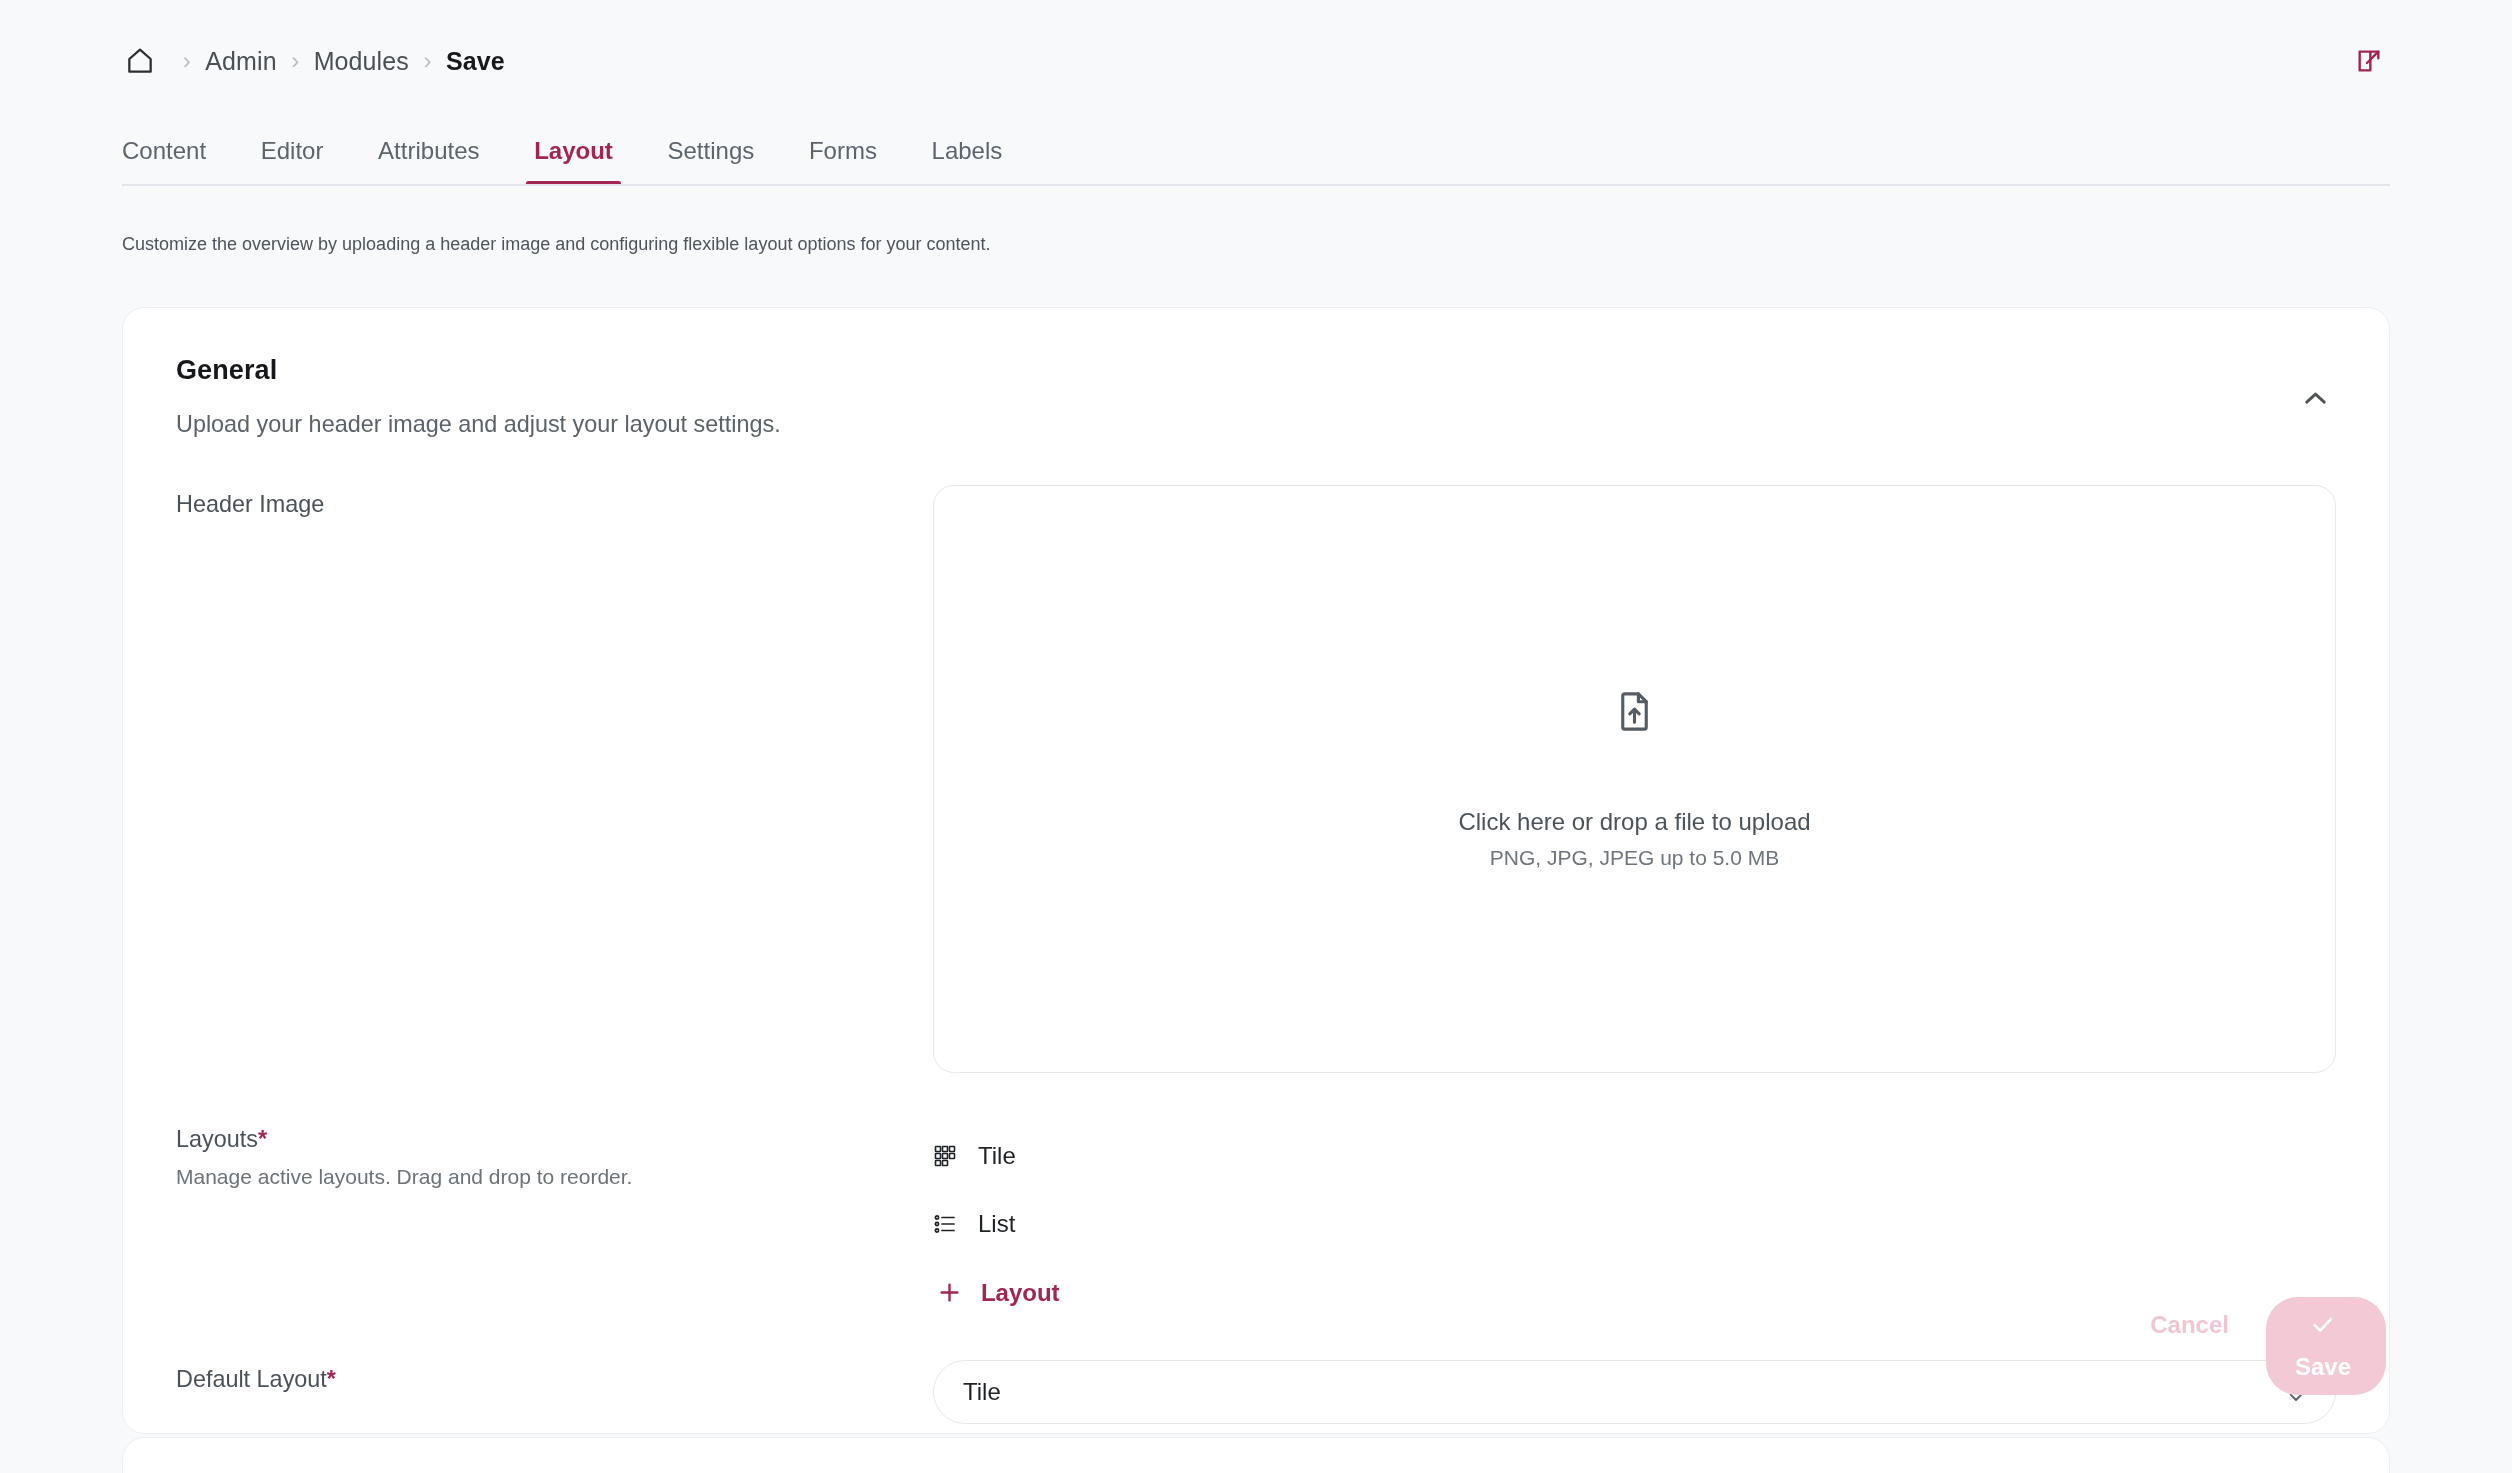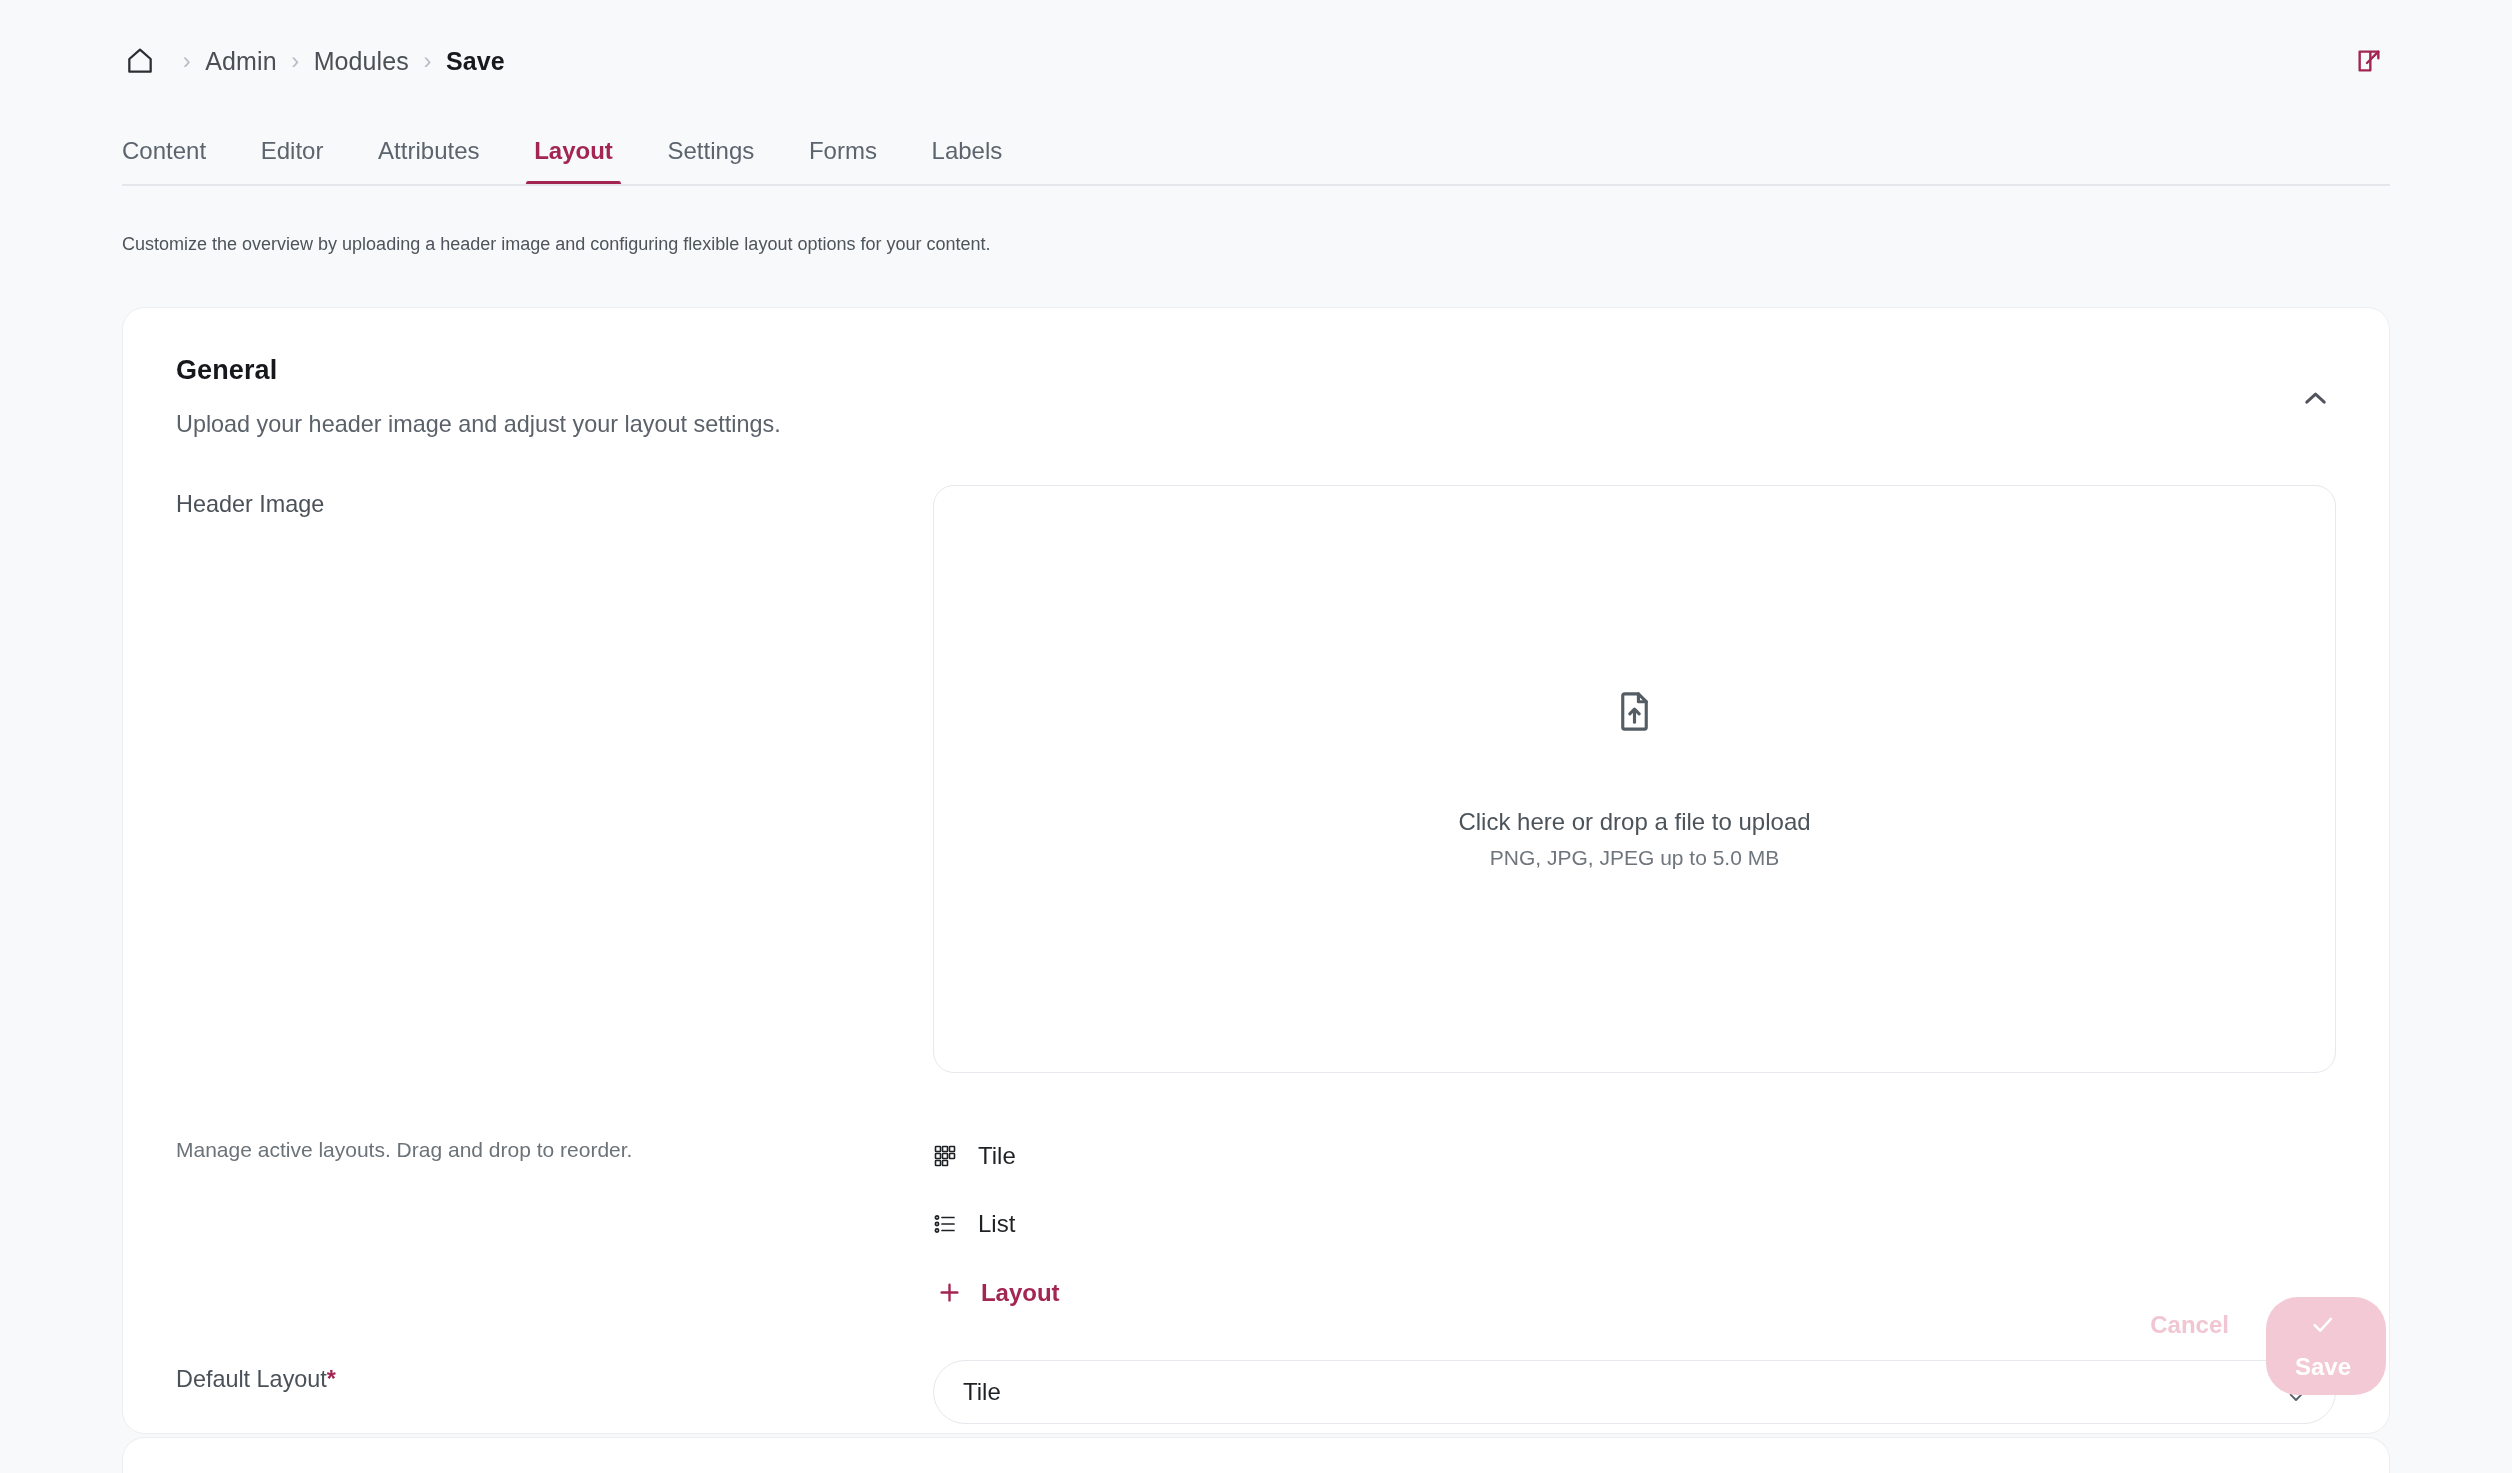--- a/index.html
+++ b/index.html
@@ -412,20 +412,23 @@
             </svg>
           </span>
           <div class="dz-main">Click here or drop a file to upload</div>
           <div class="dz-sub">PNG, JPG, JPEG up to 5.0 MB</div>
         </div>
       </div>
     </div>
 
     <div class="row">
       <div class="row-label">
+        <div class="label-title">
+          <span>Layouts</span><span class="req">*</span>
+        </div>
         <div class="label-help">Manage active layouts. Drag and drop to reorder.</div>
       </div>
 
       <div class="row-field">
         <div class="layout-list">
 
           <div class="layout-item">
             <span>
               <svg class="icon" width="24" height="24" viewBox="0 0 24 24" fill="none" stroke="#1f2225" stroke-width="1.6">
                 <rect x="2.5" y="2.5" width="5" height="5" rx="0.6"></rect>

